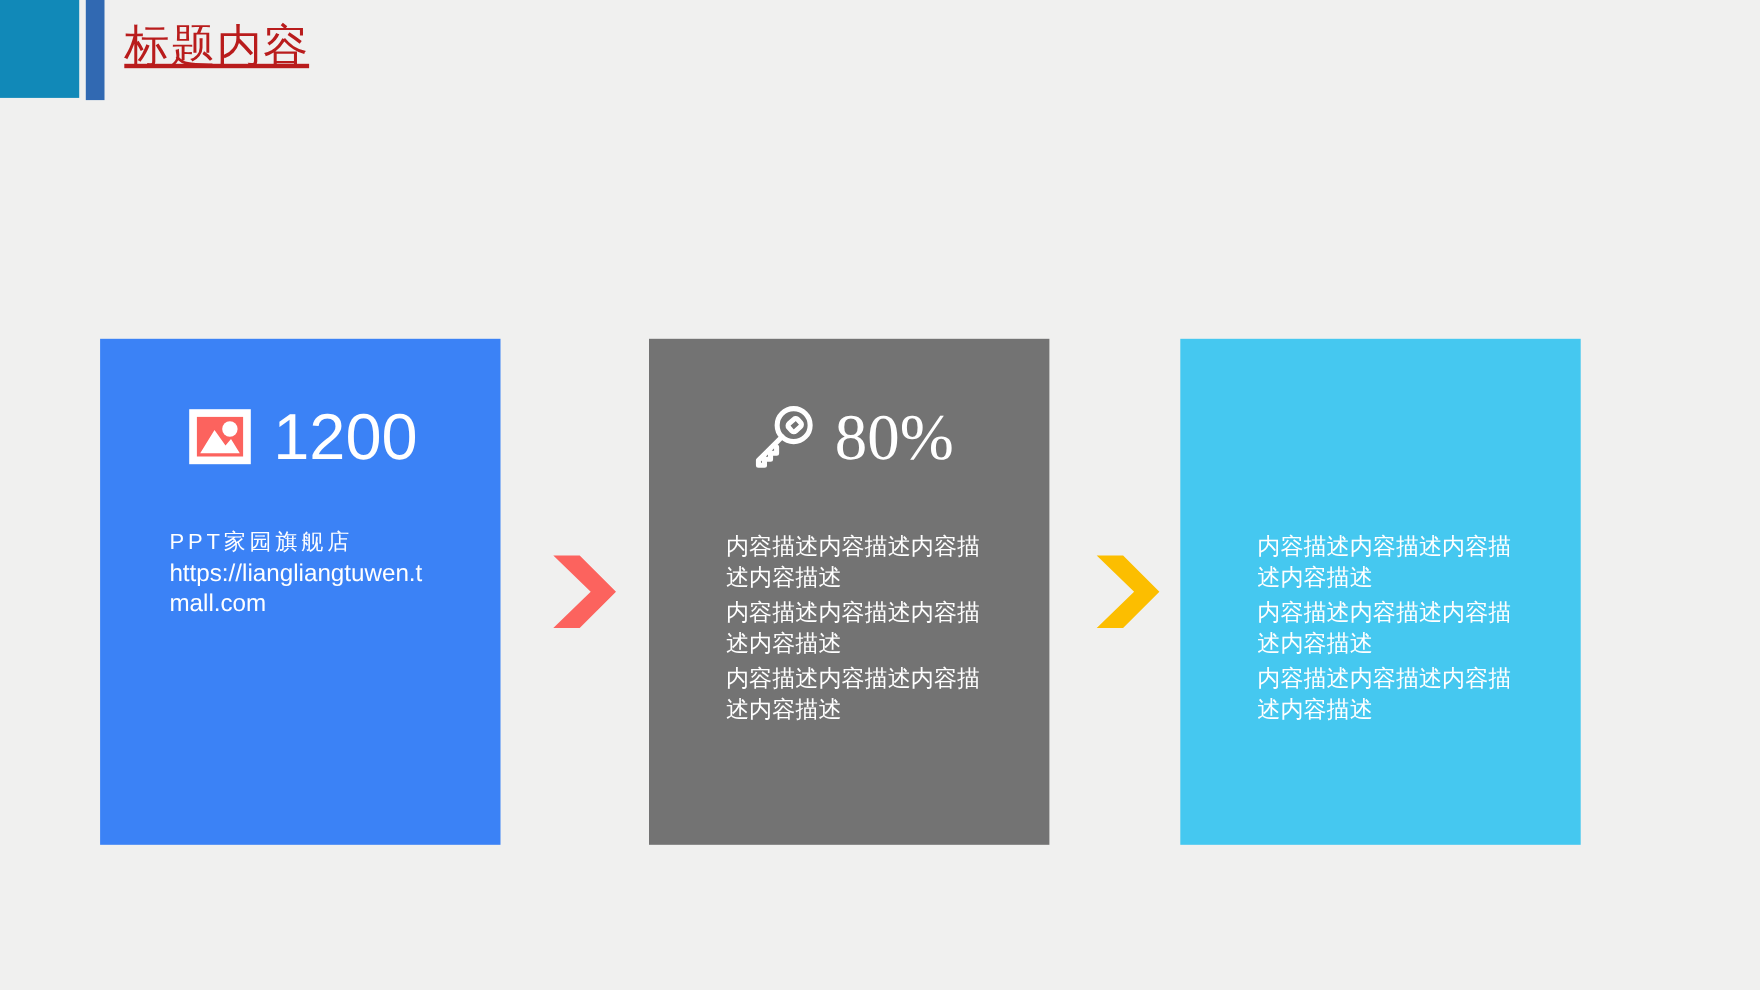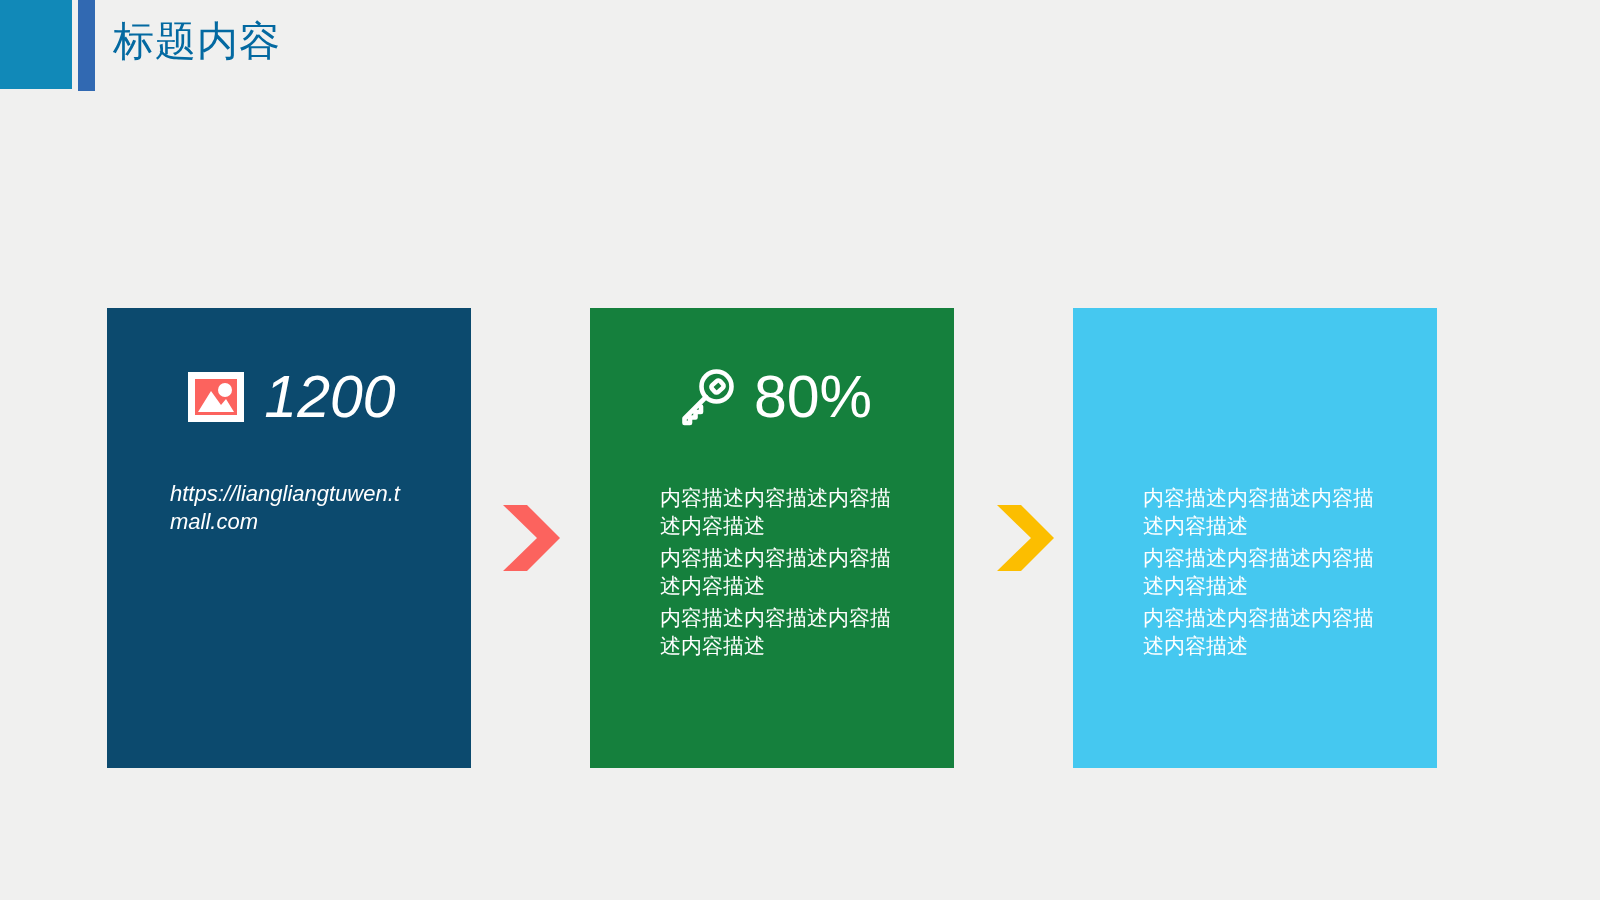--- a/index.html
+++ b/index.html
@@ -37,43 +37,44 @@
     top: 0;
     width: 17px;
     height: 91px;
     background: #3169b2;
   }
   .header-title {
     position: absolute;
     left: 113px;
     top: 16px;
     font-size: 41px;
-    color: #0369a1;
+    color: #b91c1c;
     letter-spacing: 1px;
     line-height: 1.25;
     white-space: nowrap;
+    text-decoration: underline;
   }
 
   
   .cards {
     position: absolute;
     left: 0;
     top: 308px;
     width: 1600px;
     height: 462px;
   }
   .card {
     position: absolute;
     top: 0;
     width: 364px;
     height: 460px;
     box-sizing: border-box;
   }
-  .card-1 { left: 107px; background: #0c4a6e; font-style: italic; }
-  .card-2 { left: 590px; background: #15803d; }
+  .card-1 { left: 91px; background: #3b82f6; }
+  .card-2 { left: 590px; background: #737373; font-family: Liberation Serif, serif; }
   .card-3 { left: 1073px; background: #45c8f0; }
 
   .card-head {
     position: absolute;
     left: 0;
     top: 50px;
     width: 364px;
     display: flex;
     align-items: center;
     justify-content: center;
@@ -154,20 +155,21 @@
         <svg width="62" height="62" viewBox="0 0 62 62">
           <rect x="3" y="6" width="56" height="50" fill="#ffffff"></rect>
           <rect x="10" y="13" width="42" height="36" fill="#fc635e"></rect>
           <circle cx="40" cy="24" r="7" fill="#ffffff"></circle>
           <path d="M13 46 L26 25 L36 39 L41 33 L49 46 Z" fill="#ffffff"></path>
         </svg>
       </span>
       <span class="card-metric">1200</span>
     </div>
     <div class="card-body">
+      <div class="store-line">PPT家园旗舰店</div>
       <div class="url-line">https://liangliangtuwen.tmall.com</div>
     </div>
   </div>
 
   <div class="card card-2">
     <div class="card-head">
       <span class="card-icon">
         <svg width="64" height="64" viewBox="0 0 64 64">
           <g fill="none" stroke="#ffffff" stroke-width="4.6" stroke-linejoin="round" stroke-linecap="round">
             <circle cx="42.5" cy="21.5" r="15"></circle>

